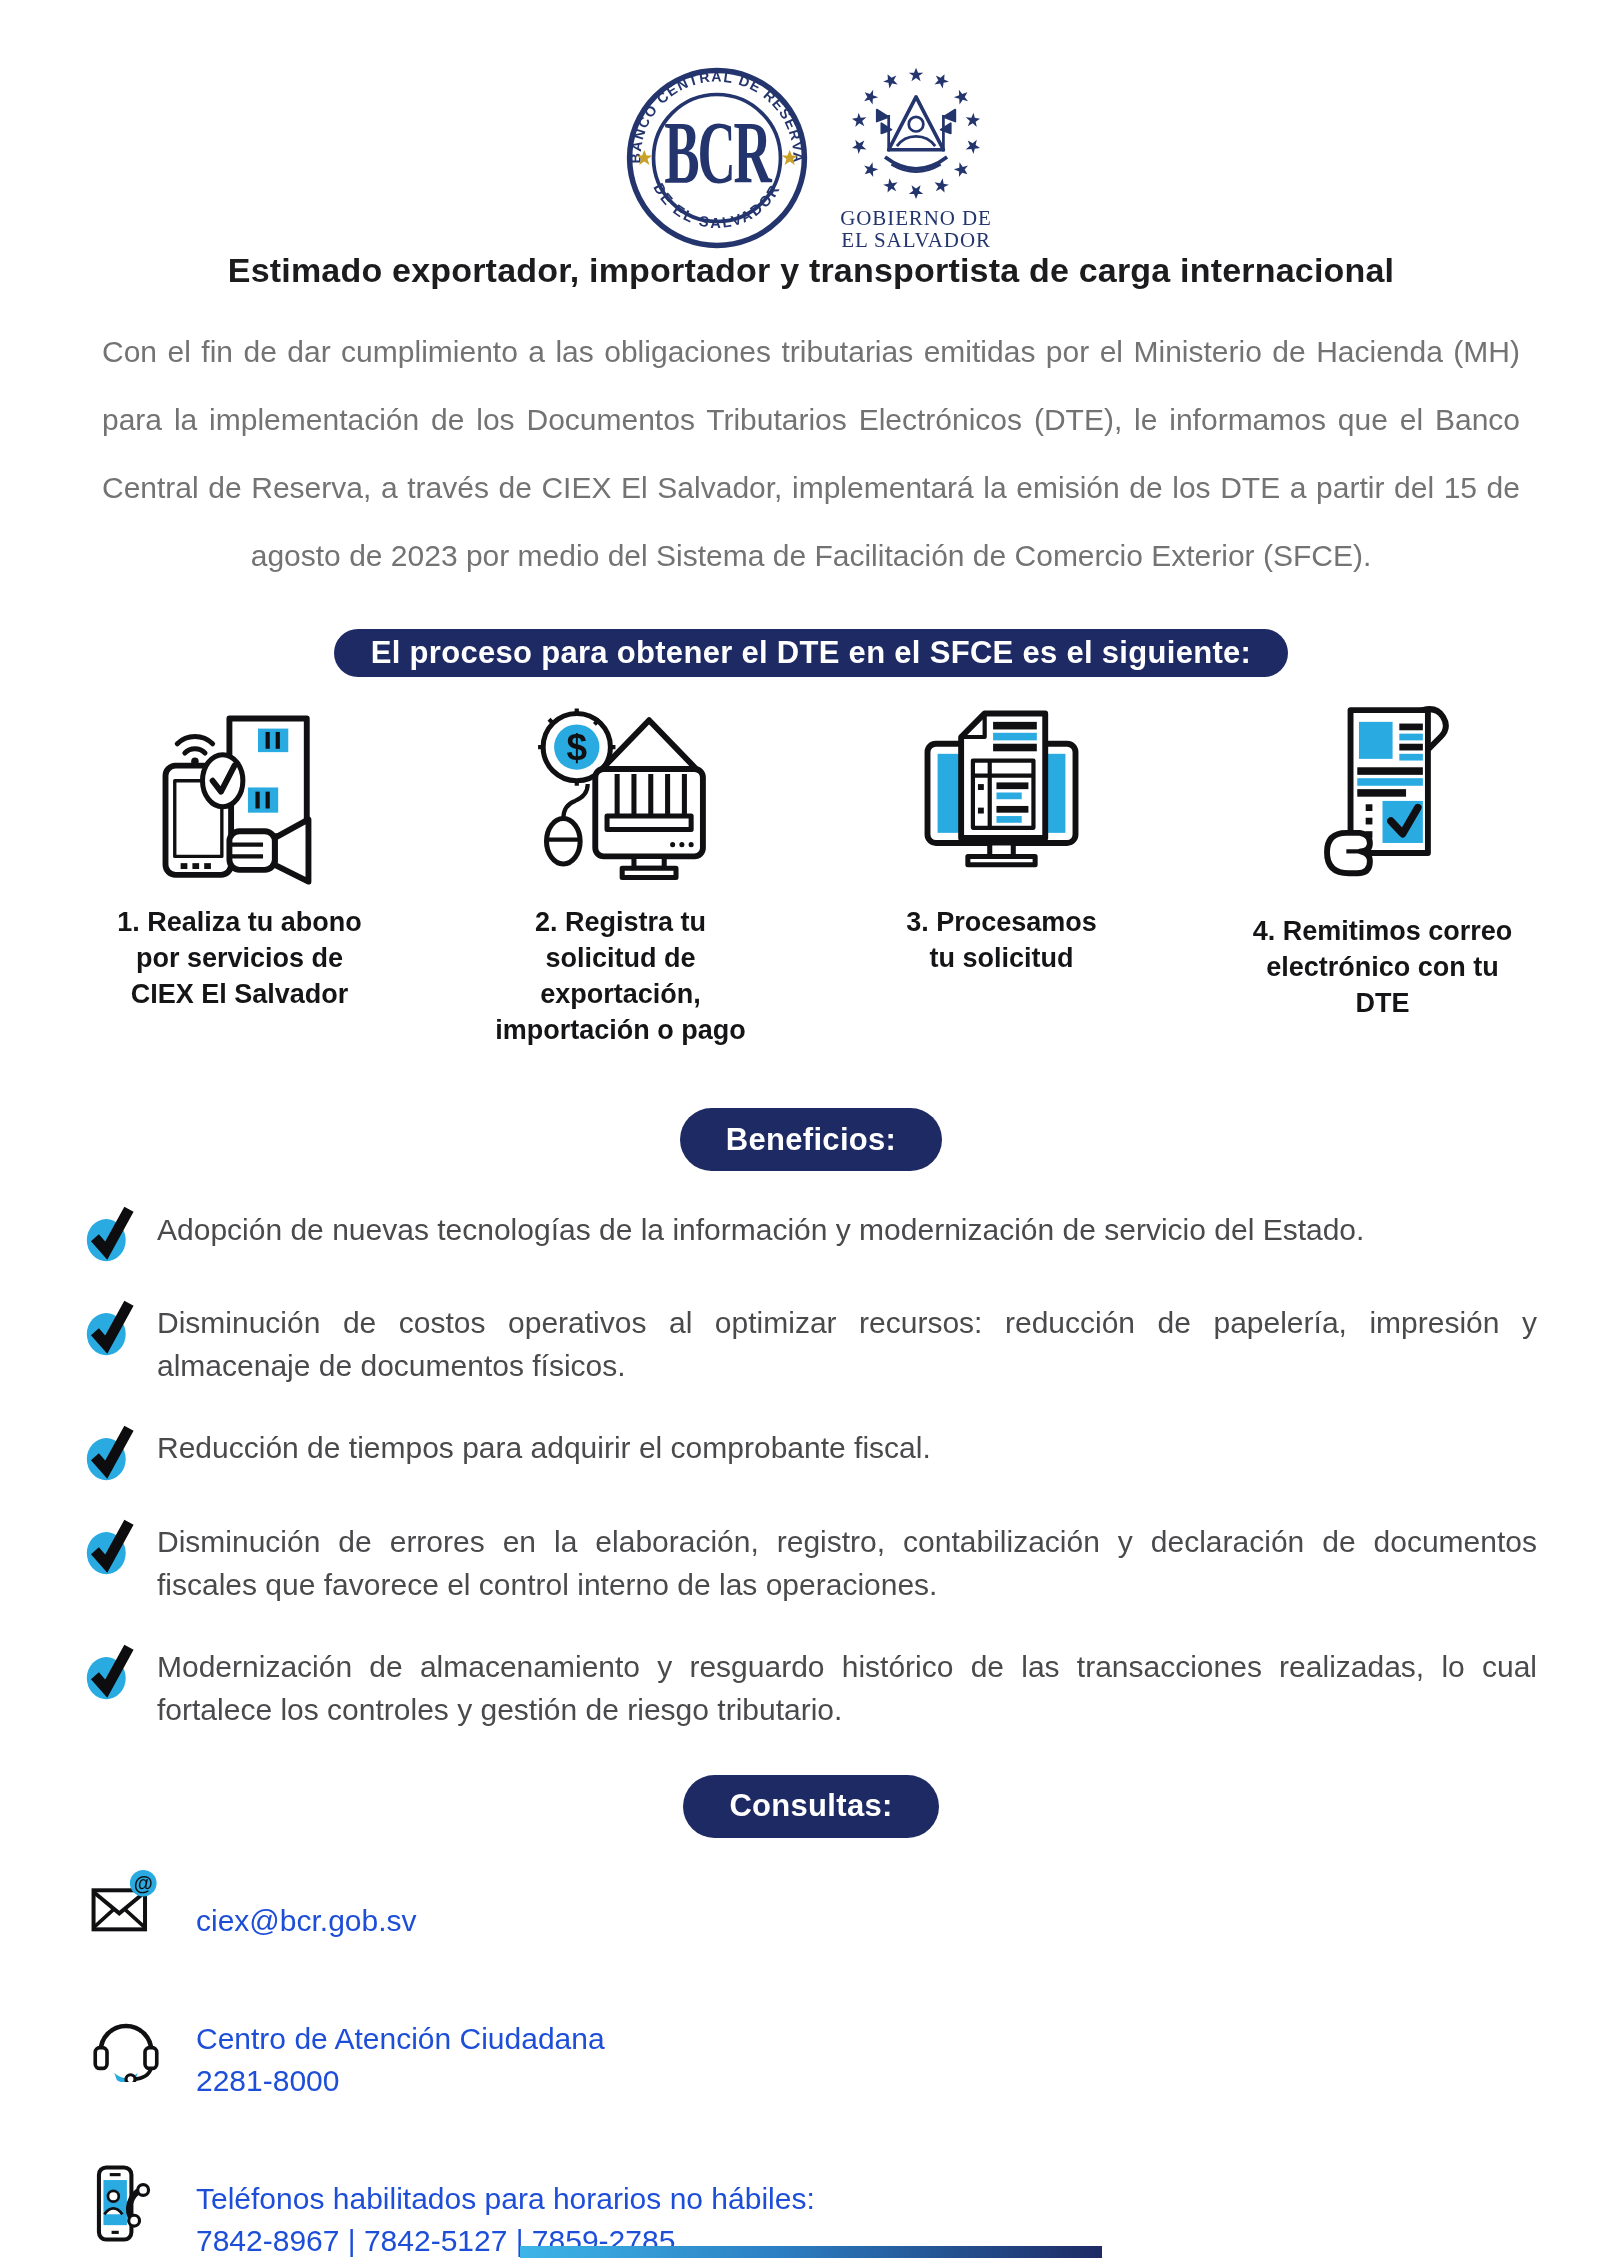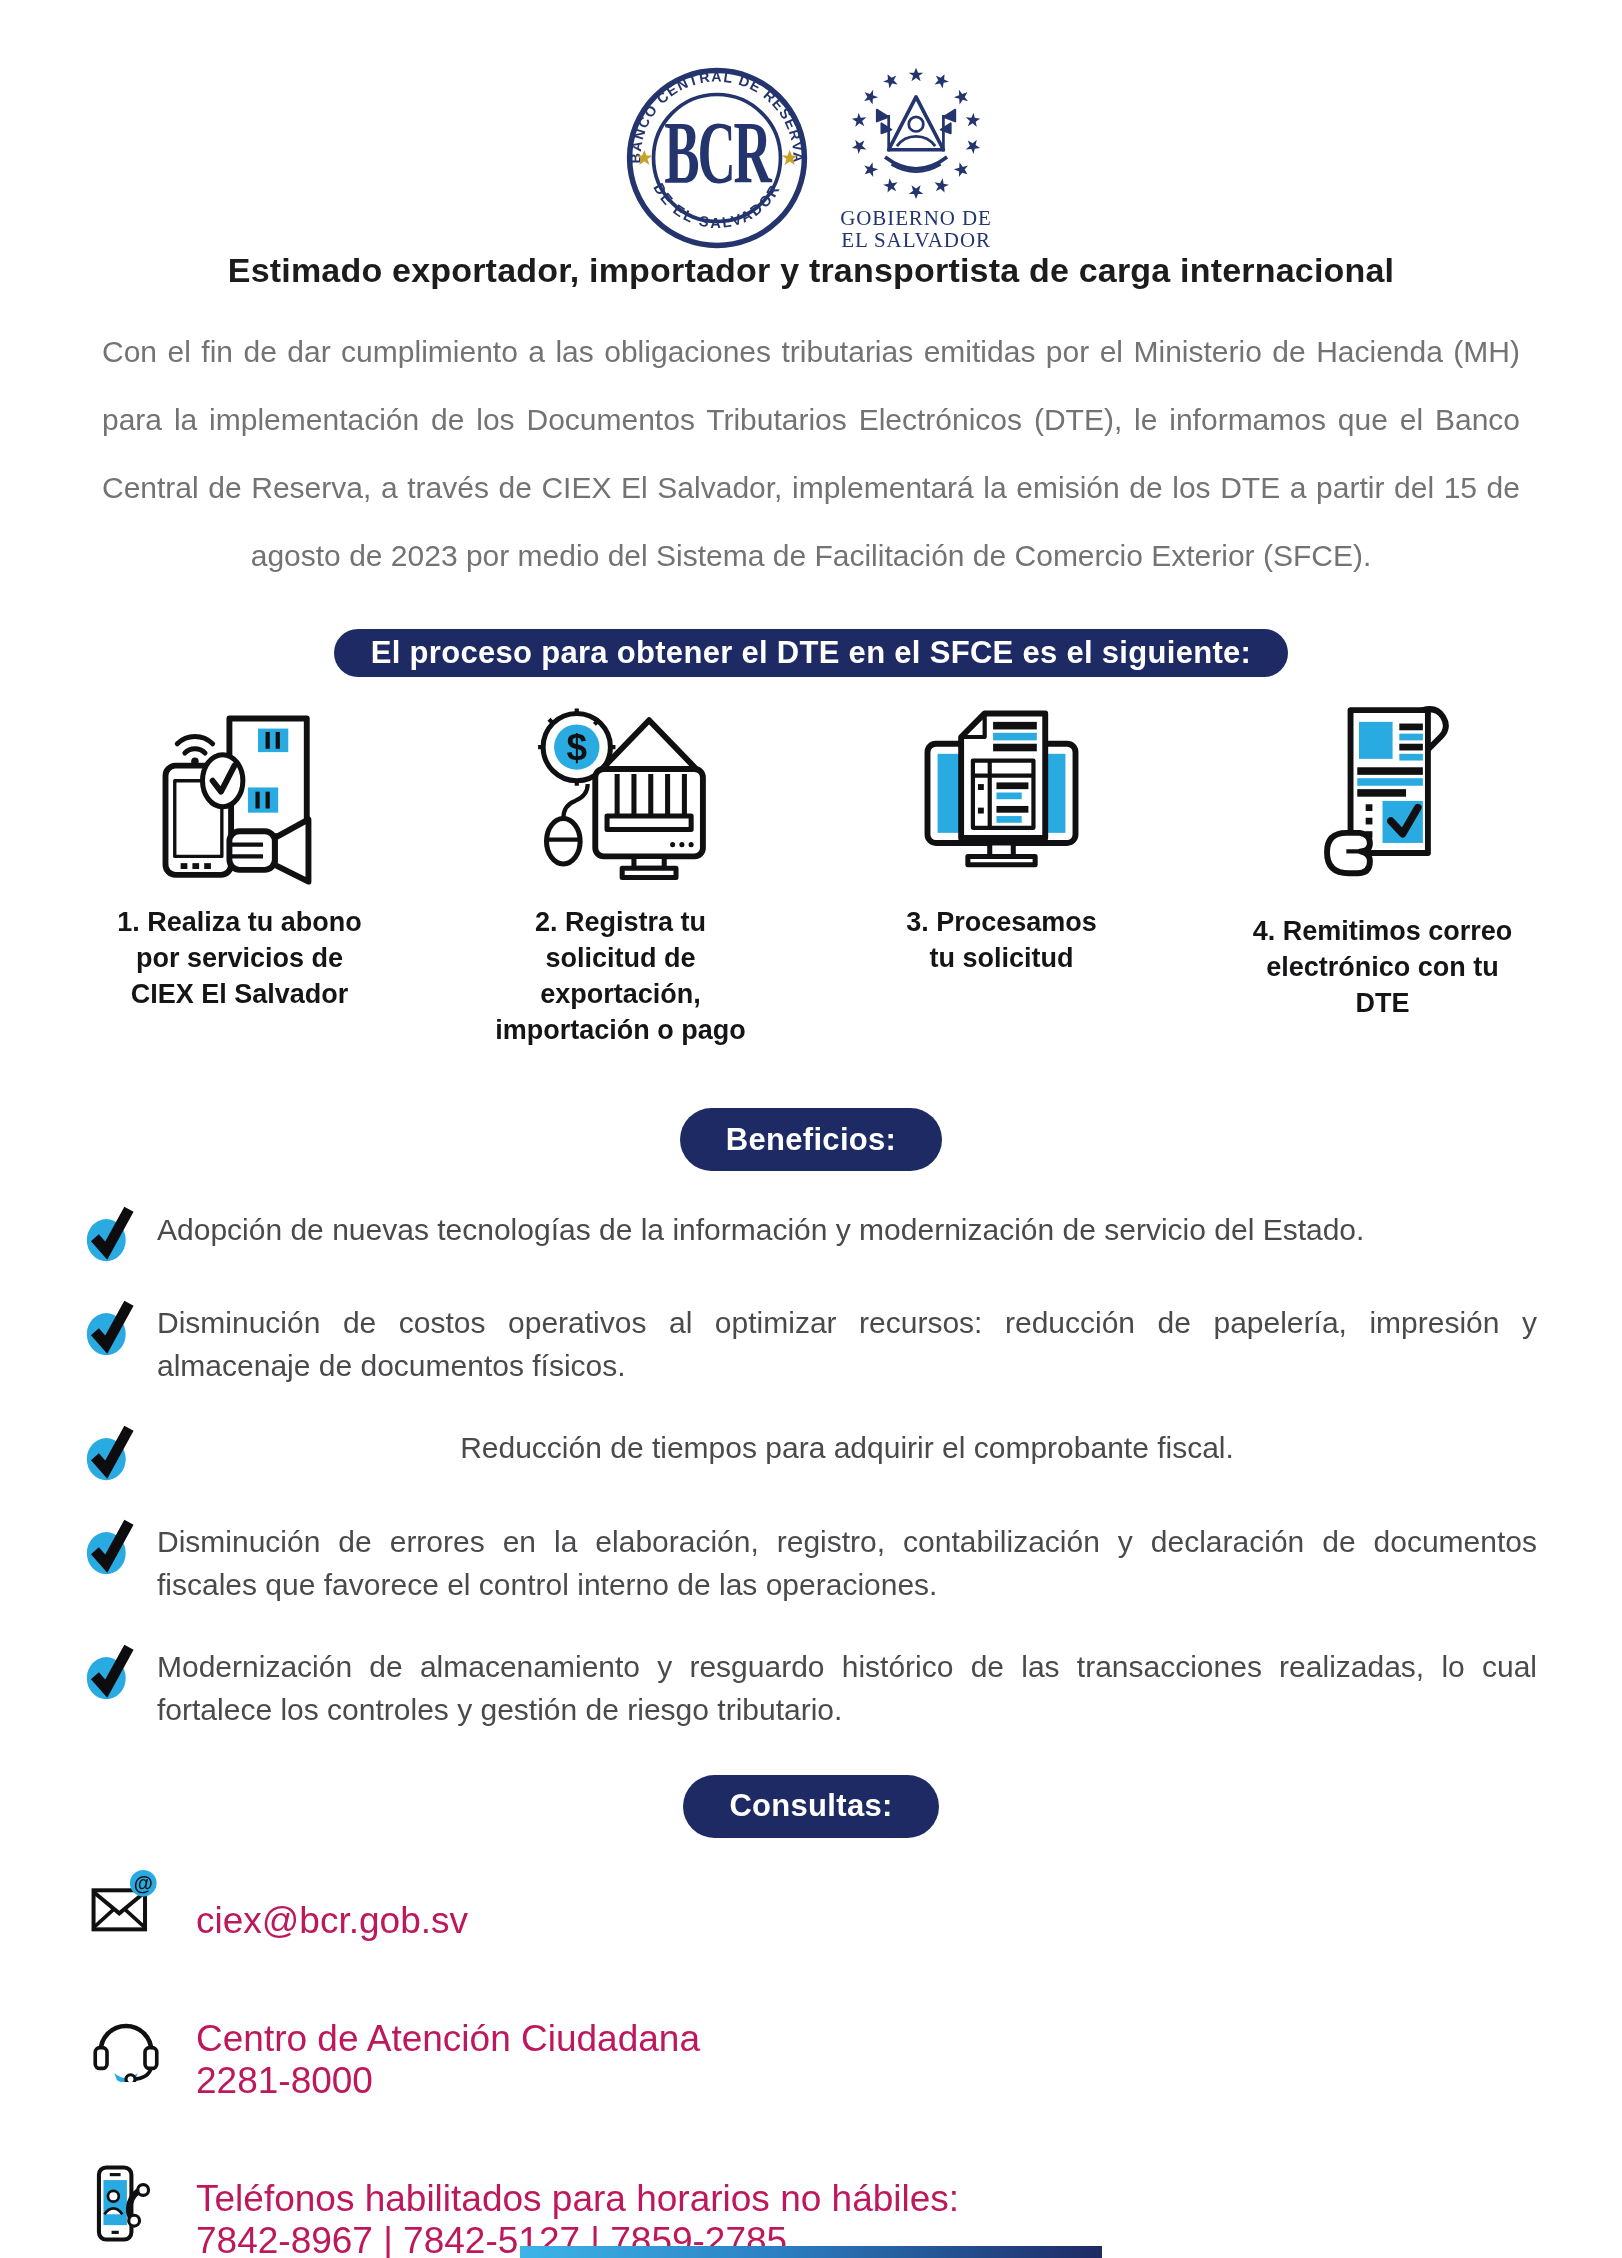--- a/index.html
+++ b/index.html
@@ -37,26 +37,26 @@
   }
   .step:nth-child(1) .step-label { max-width:265px; }
   .step:nth-child(2) .step-label { max-width:273px; }
   .step:nth-child(3) .step-label { max-width:221px; }
   .step:nth-child(4) .step-label { max-width:291px;margin-top:28px; }
   
   .benefit-list { margin:37px 85px 0; }
   .benefit { display:flex; align-items:flex-start; gap:23px; margin-bottom:39px; }
   .benefit svg.check { flex:0 0 49px; width:49px; height:60px; margin-top:-5.3px; }
   .benefit-text { flex:1; font-size:30px; line-height:43px; color:#4a4a4d; text-align:justify; }
-  .benefit:nth-child(3) .benefit-text { text-align:center; }
+  .benefit:nth-child(3) .benefit-text { text-align:left; }
   
   .contact-list { margin:30px 0 0 85px; }
   .contact-row { display:flex; align-items:center; gap:30px; margin-bottom:44px; }
   .contact-icon-box { flex:0 0 81px; display:flex; justify-content:center; }
-  .contact-text { font-size:37px; line-height:42px; color:#be185d;margin-top:32px; }
+  .contact-text { font-size:30px; line-height:42px; color:#1d4ed8;margin-top:32px; }
   
   .bottom-bar {
     position:absolute; bottom:0; left:50%; transform:translateX(-50%);
     width:582px; height:12.4px;
     background:linear-gradient(90deg,#3db5e8 0%,#2b7ec2 45%,#1e2a64 100%);
   }
 </style>
 </head>
 <body>
 

